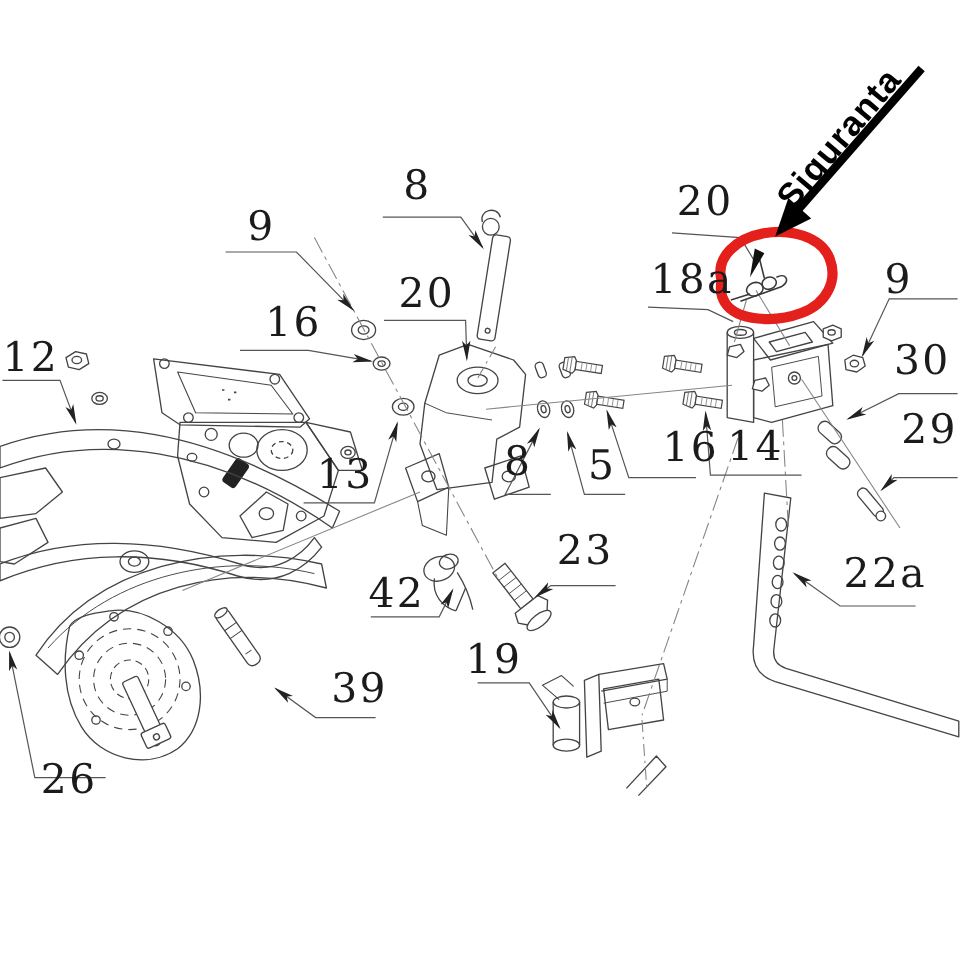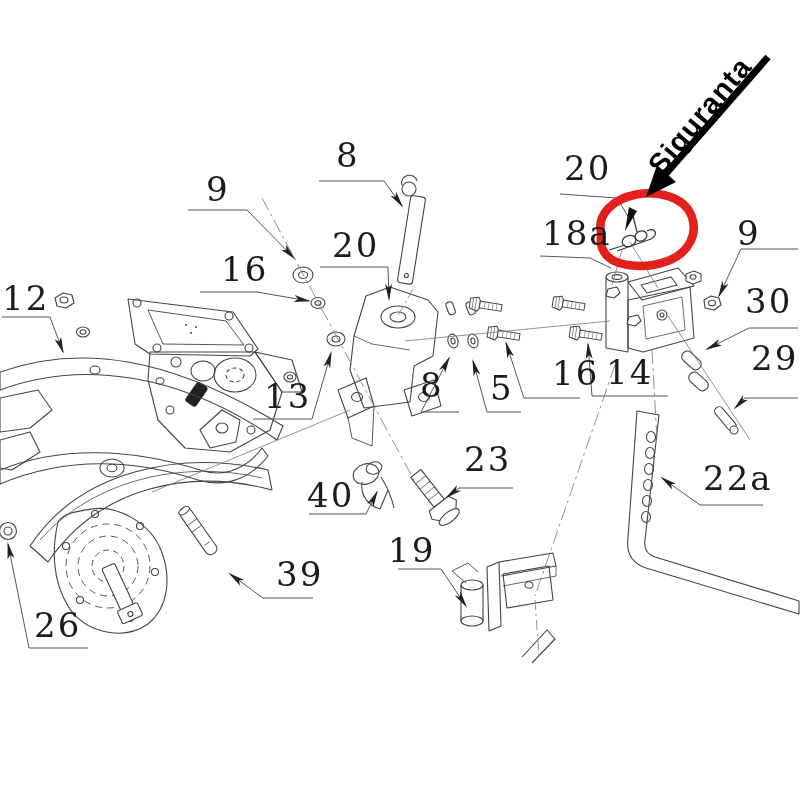--- a/index.html
+++ b/index.html
@@ -323,20 +323,20 @@
 <div class="part-label" style="left:490px;top:371px">5</div>
 <div class="part-label" style="left:552px;top:356px">16</div>
 <div class="part-label" style="left:606px;top:355px">14</div>
 <div class="part-label" style="left:564px;top:151px">20</div>
 <div class="part-label" style="left:542px;top:216px">18a</div>
 <div class="part-label" style="left:737px;top:216px">9</div>
 <div class="part-label" style="left:745px;top:284px">30</div>
 <div class="part-label" style="left:751px;top:341px">29</div>
 <div class="part-label" style="left:703px;top:461px">22a</div>
 <div class="part-label" style="left:464px;top:442px">23</div>
-<div class="part-label" style="left:307px;top:478px">40</div>
+<div class="part-label" style="left:307px;top:478px">42</div>
 <div class="part-label" style="left:388px;top:533px">19</div>
 <div class="part-label" style="left:276px;top:557px">39</div>
-<div class="part-label" style="left:34px;top:608px">26</div>
+<div class="part-label" style="left:34px;top:633px">26</div>
 
 <div class="siguranta">Siguranta</div>
 
 </div>
 
 </body></html>

